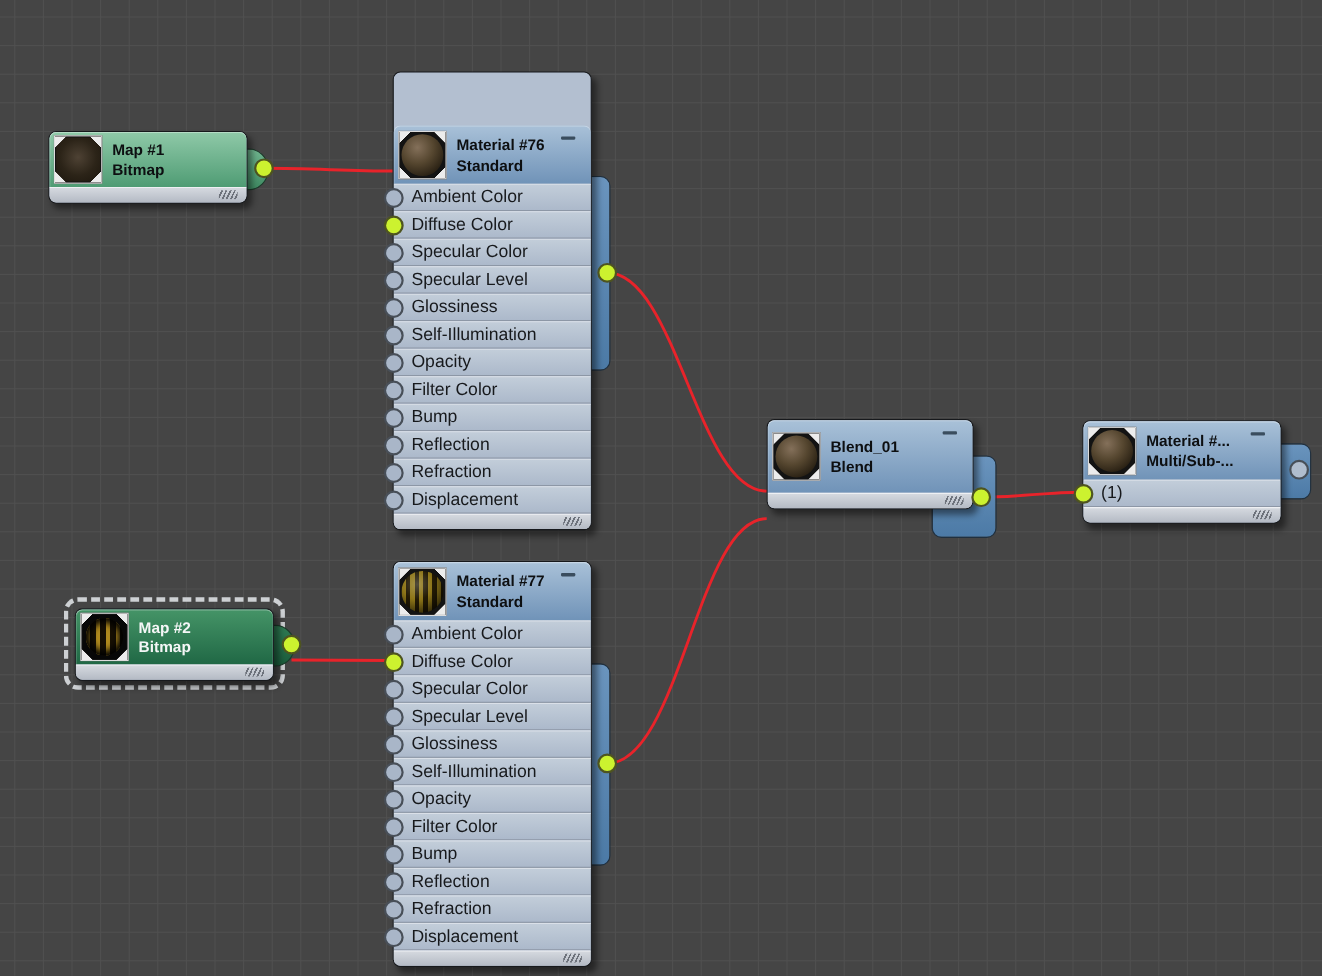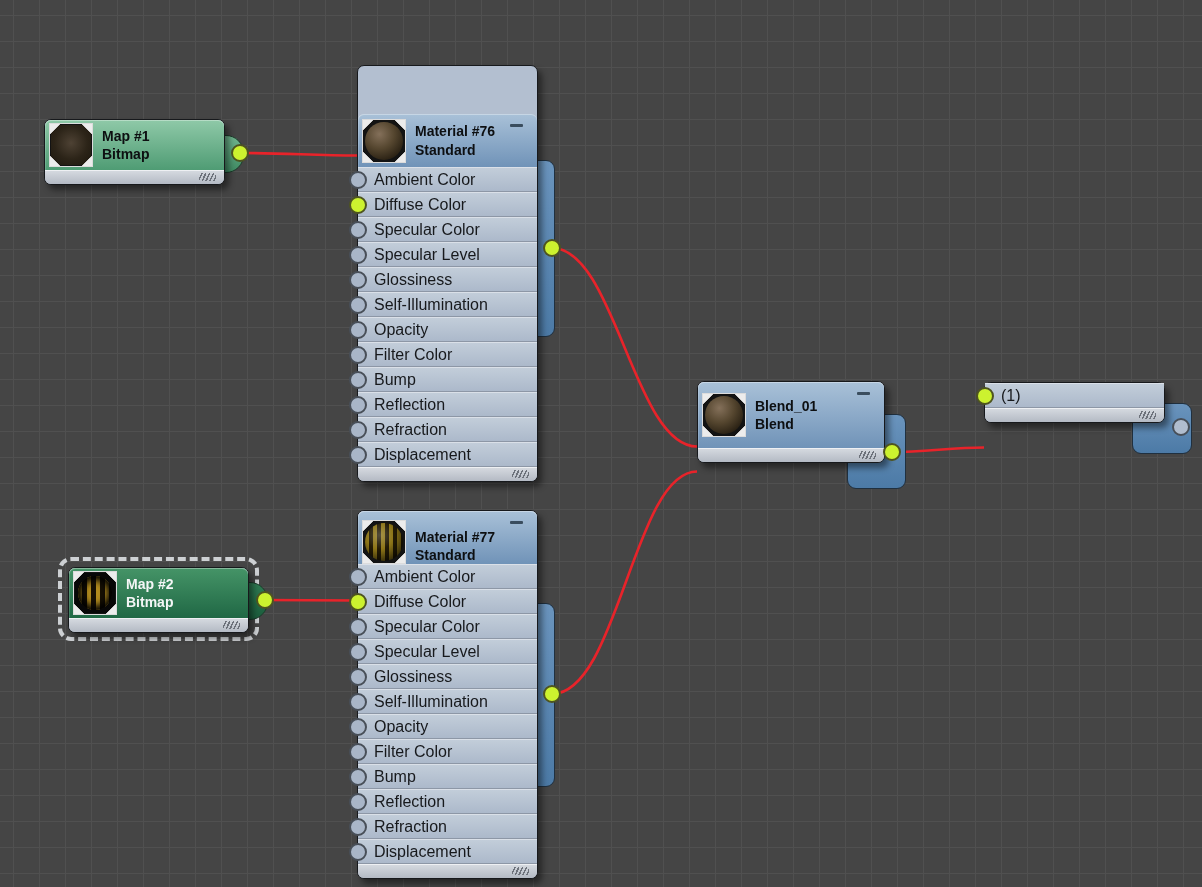--- a/index.html
+++ b/index.html
@@ -216,21 +216,21 @@
             <span class="slot-label">Displacement</span>
           </div>
         </div>
       <div class="footer">
           <span class="grip"></span>
         </div>
     </div>
     <div class="dot" style="left:186px;top:174px;"></div>
   </div>
 
-  <div class="selection" style="left:58px;top:557px;width:193px;height:76px;">
+  <div class="selection" style="left:58px;top:543px;width:193px;height:76px;">
     <div class="node selected" style="left:6px;top:6px;width:181px;">
       <div class="out-bump g2" style="left:160px;top:15px;width:38px;height:36px;"></div>
       <div class="node-body">
         <div class="header green2" style="height:50px;">
           <div class="thumb">
             <div class="tex-map2">
                 <div class="circle"></div>
               </div>
           </div>
           <div class="titles">
@@ -242,21 +242,21 @@
             <span class="grip"></span>
           </div>
       </div>
       <div class="dot" style="left:188px;top:24px;"></div>
     </div>
   </div>
 
   <div class="node" style="left:357px;top:510px;width:181px;">
     <div class="out-tab" style="left:152px;top:93px;width:44px;height:182px;"></div>
     <div class="node-body">
-      <div class="header blue" style="height:53px;align-items:flex-end;">
+      <div class="header blue" style="height:53px;">
         <div class="thumb">
             <div class="sphere striped"></div>
           </div>
         <div class="titles">
           <div class="title">Material #77</div>
           <div class="subtitle">Standard</div>
         </div>
         <div class="collapse"></div>
       </div>
       <div class="slots">
@@ -332,20 +332,30 @@
       <div class="footer">
           <span class="grip"></span>
         </div>
     </div>
     <div class="dot" style="left:186px;top:62px;"></div>
   </div>
 
   <div class="node" style="left:984px;top:382px;width:181px;">
     <div class="out-tab" style="left:148px;top:21px;width:58px;height:49px;"></div>
     <div class="node-body">
+      <div class="header blue" style="height:53px;">
+        <div class="thumb">
+            <div class="sphere"></div>
+          </div>
+        <div class="titles">
+          <div class="title">Material #...</div>
+          <div class="subtitle">Multi/Sub-...</div>
+        </div>
+        <div class="collapse"></div>
+      </div>
       <div class="slots">
           <div class="slot-row">
             <span class="socket connected"></span>
             <span class="slot-label">(1)</span>
           </div>
         </div>
       <div class="footer">
           <span class="grip"></span>
         </div>
     </div>

